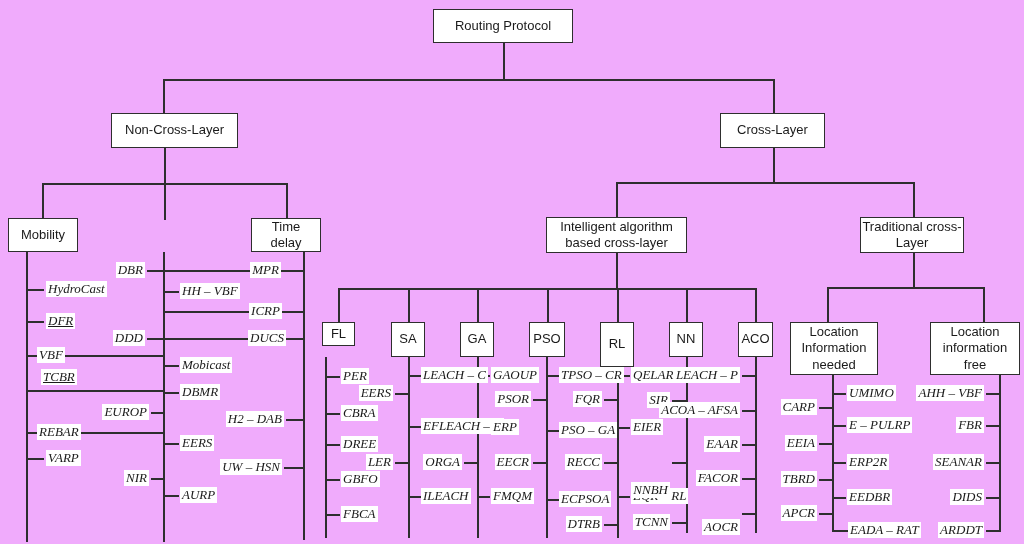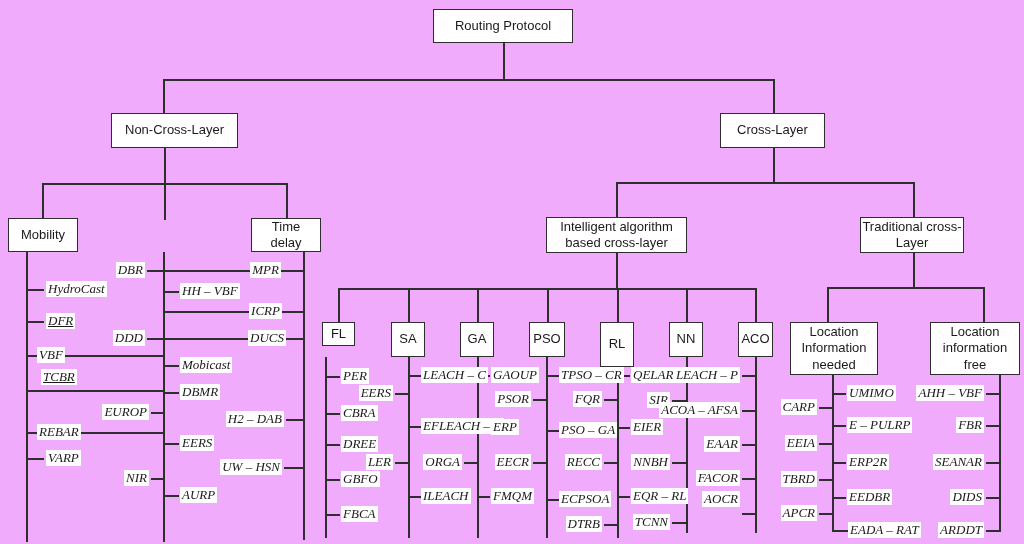--- a/index.html
+++ b/index.html
@@ -200,33 +200,33 @@
     <div class="proto" style="top: 427px; left: 631px;">EIER</div>
     <div class="cline" style="left: 604px; top: 462px; width: 14.5px; height: 1.5px;"></div>
     <div class="proto" style="top: 462px; right: 422px;">RECC</div>
     <div class="cline" style="left: 617px; top: 496px; width: 12.5px; height: 1.5px;"></div>
     <div class="proto" style="top: 496px; left: 631px;">EQR – RL</div>
     <div class="cline" style="left: 604px; top: 524px; width: 14.5px; height: 1.5px;"></div>
     <div class="proto" style="top: 524px; right: 422px;">DTRB</div>
     <div class="cline" style="left: 672px; top: 400px; width: 14.5px; height: 1.5px;"></div>
     <div class="proto" style="top: 400px; right: 354px;">SIR</div>
     <div class="cline" style="left: 672px; top: 462px; width: 14.5px; height: 1.5px;"></div>
-    <div class="proto" style="top: 462px; right: 354px;">NNBH</div>
+    <div class="proto" style="top: 490px; right: 354px;">NNBH</div>
     <div class="cline" style="left: 672px; top: 522px; width: 14.5px; height: 1.5px;"></div>
     <div class="proto" style="top: 522px; right: 354px;">TCNN</div>
     <div class="cline" style="left: 742px; top: 375px; width: 14.5px; height: 1.5px;"></div>
     <div class="proto" style="top: 375px; right: 284px;">LEACH – P</div>
     <div class="cline" style="left: 742px; top: 410px; width: 14.5px; height: 1.5px;"></div>
     <div class="proto" style="top: 410px; right: 284px;">ACOA – AFSA</div>
     <div class="cline" style="left: 742px; top: 444px; width: 14.5px; height: 1.5px;"></div>
     <div class="proto" style="top: 444px; right: 284px;">EAAR</div>
     <div class="cline" style="left: 742px; top: 478px; width: 14.5px; height: 1.5px;"></div>
     <div class="proto" style="top: 478px; right: 284px;">FACOR</div>
     <div class="cline" style="left: 742px; top: 513px; width: 14.5px; height: 1.5px;"></div>
-    <div class="proto" style="top: 499px; right: 284px;">AOCR</div>
+    <div class="proto" style="top: 527px; right: 284px;">AOCR</div>
     <div class="cline" style="left: 832px; top: 393px; width: 13.5px; height: 1.5px;"></div>
     <div class="proto" style="top: 393px; left: 847px;">UMIMO</div>
     <div class="cline" style="left: 819px; top: 407px; width: 14.5px; height: 1.5px;"></div>
     <div class="proto" style="top: 407px; right: 207px;">CARP</div>
     <div class="cline" style="left: 832px; top: 425px; width: 13.5px; height: 1.5px;"></div>
     <div class="proto" style="top: 425px; left: 847px;">E – PULRP</div>
     <div class="cline" style="left: 819px; top: 443px; width: 14.5px; height: 1.5px;"></div>
     <div class="proto" style="top: 443px; right: 207px;">EEIA</div>
     <div class="cline" style="left: 832px; top: 462px; width: 13.5px; height: 1.5px;"></div>
     <div class="proto" style="top: 462px; left: 847px;">ERP2R</div>

